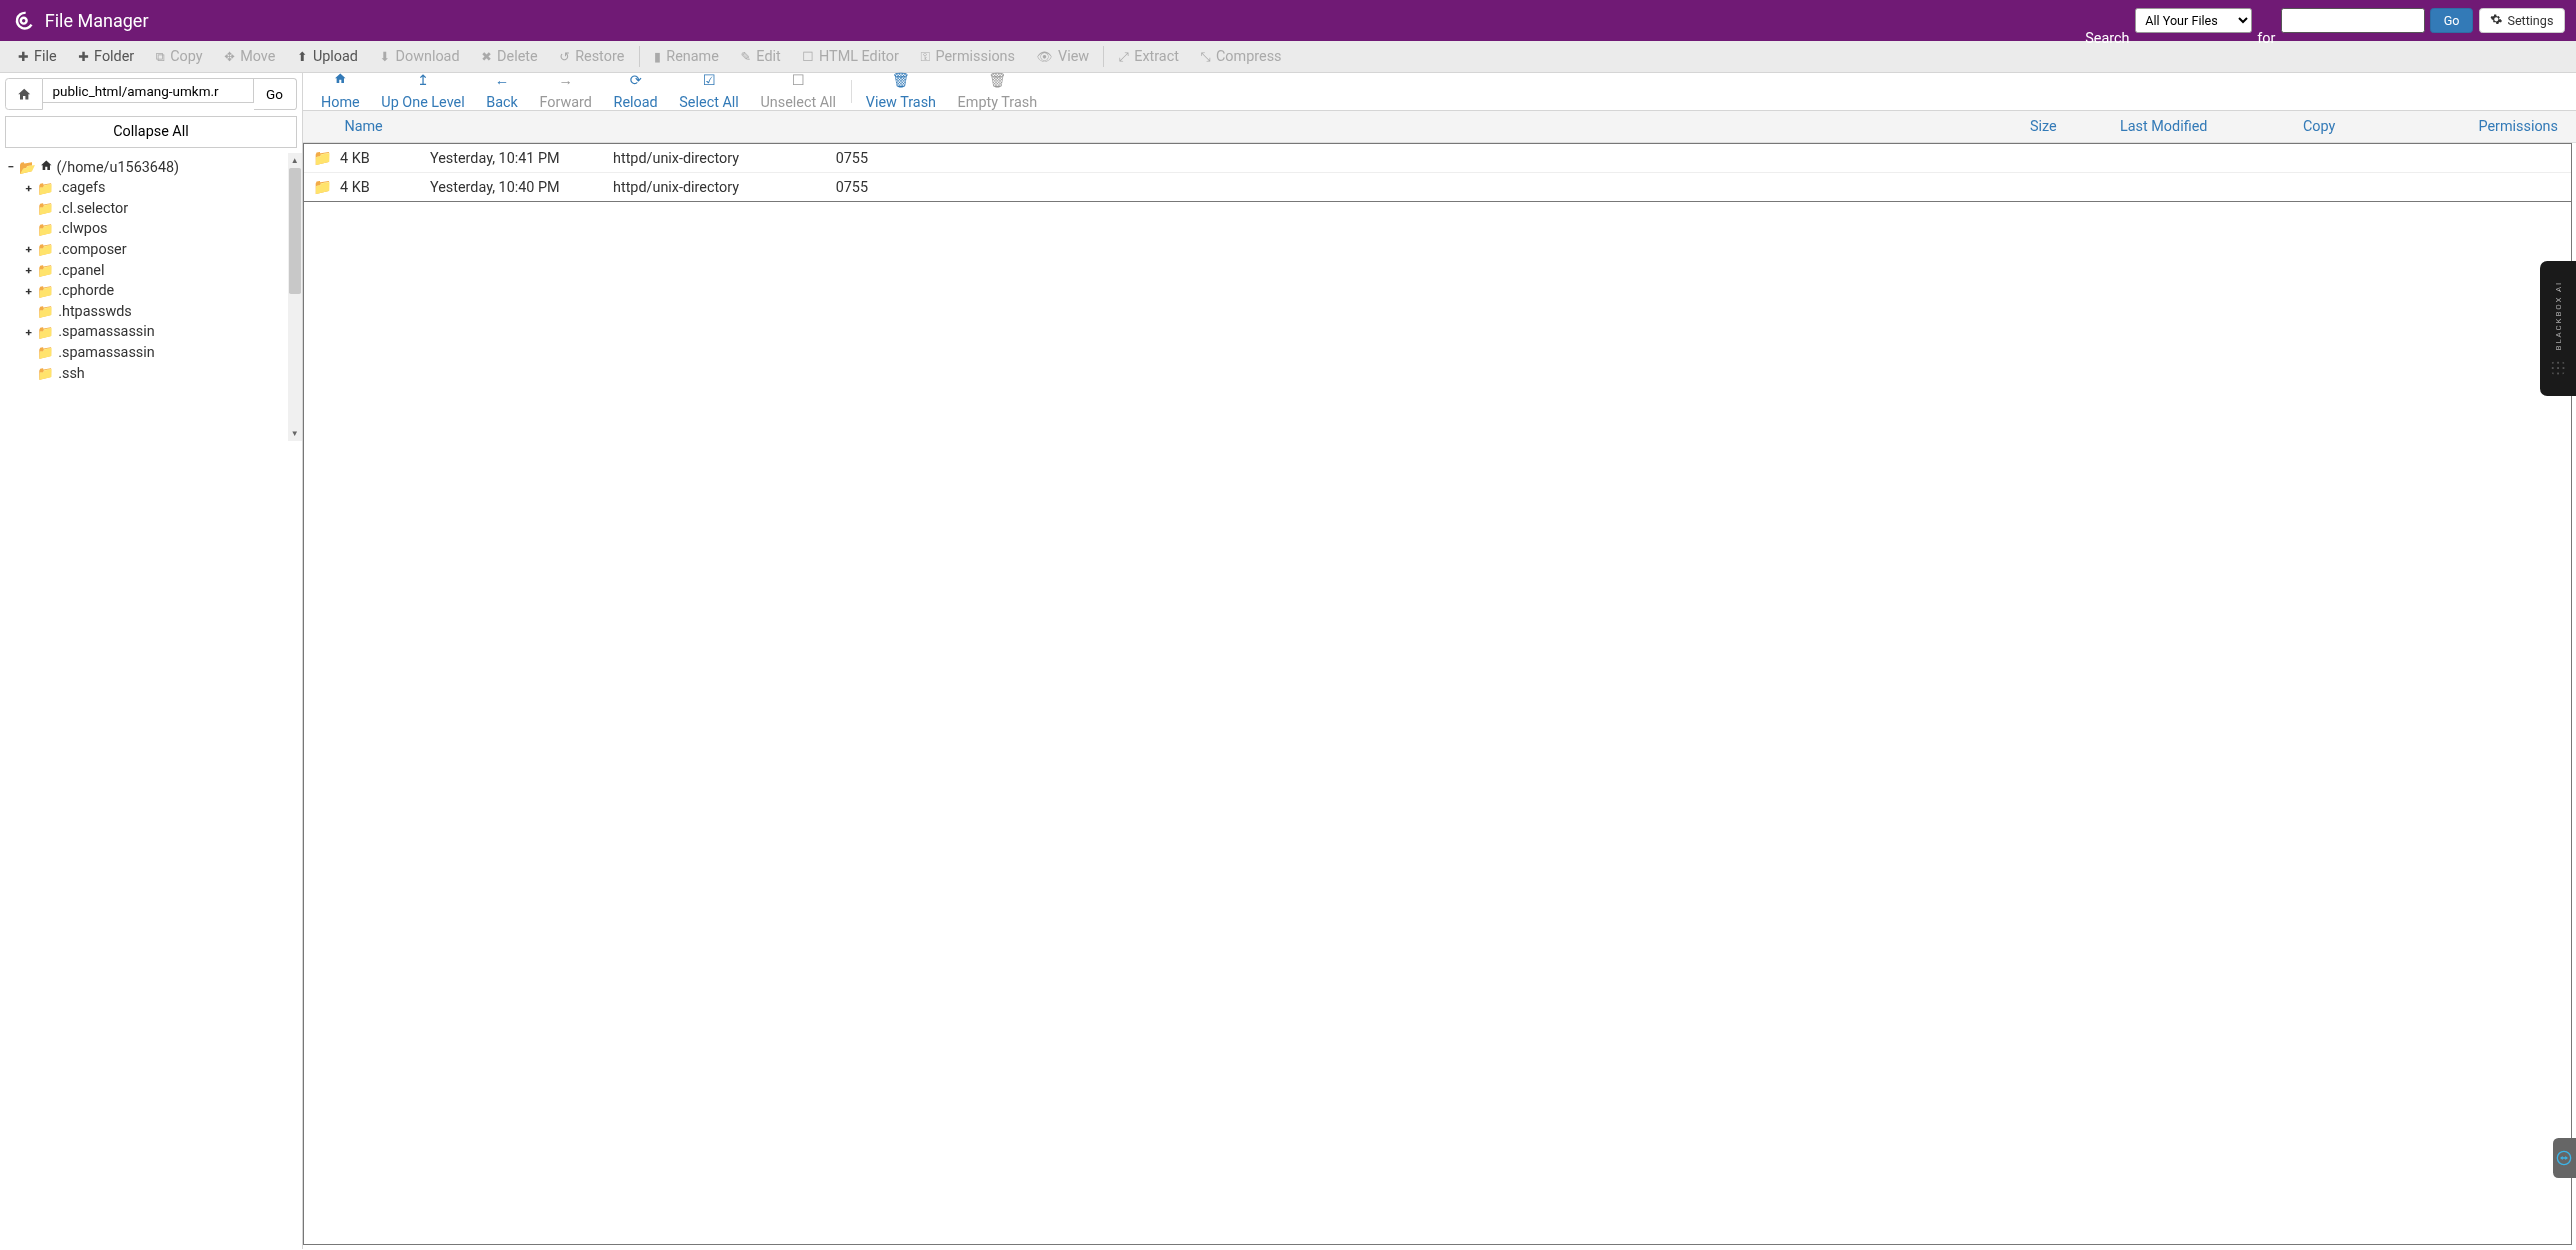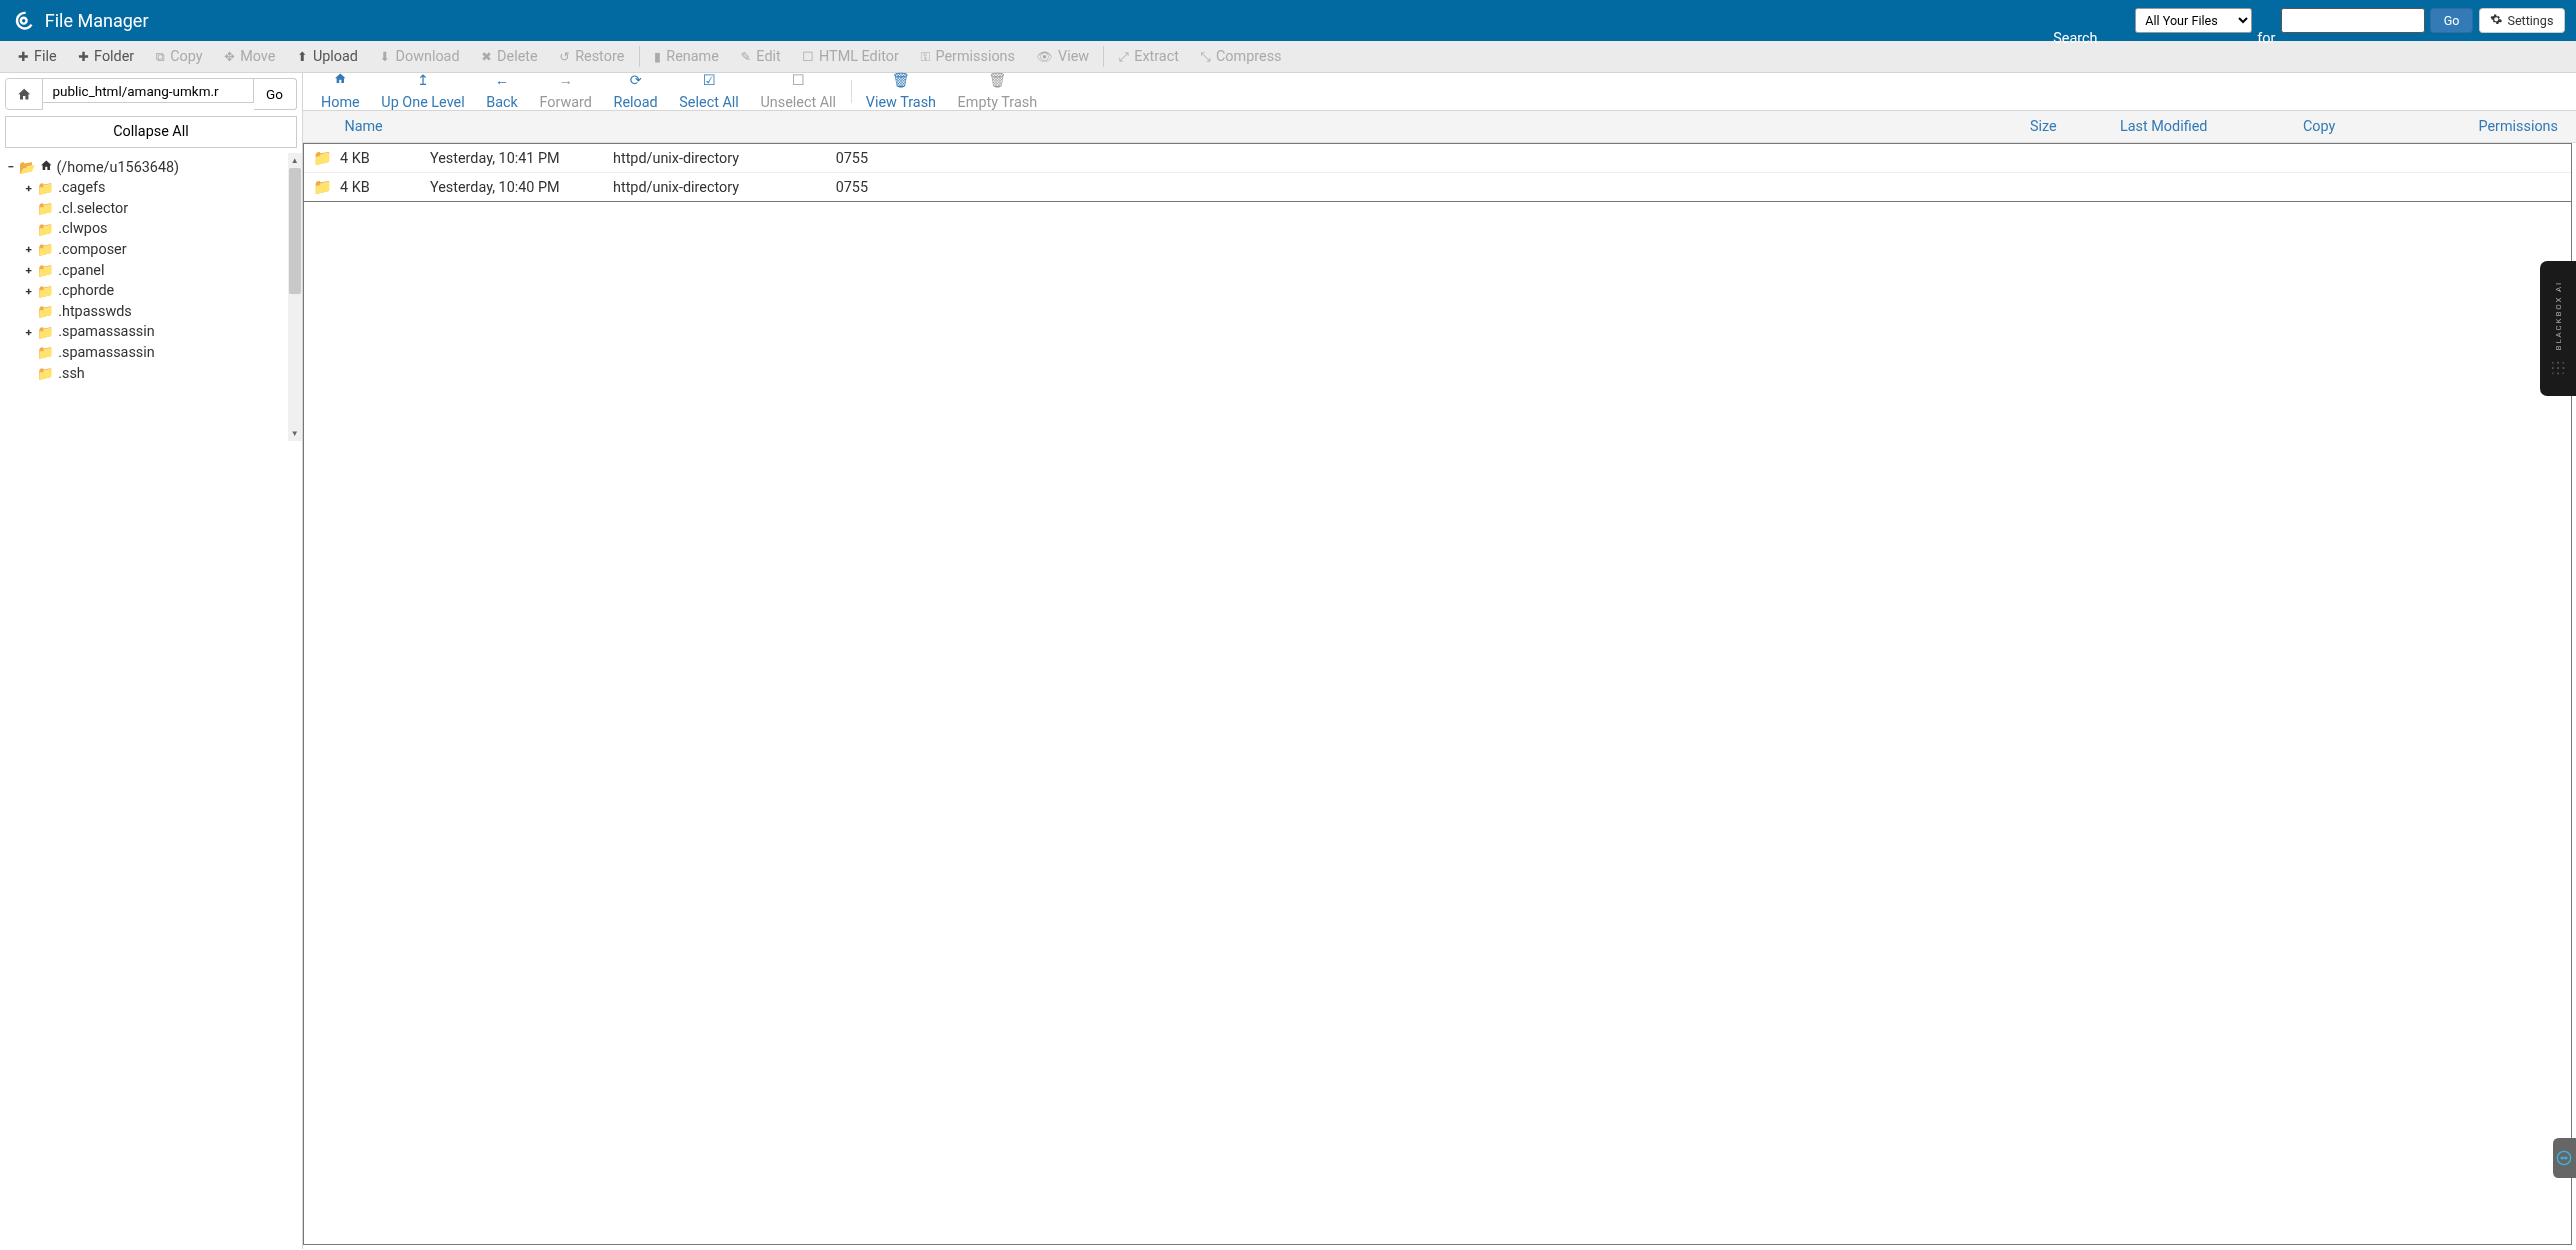--- a/index.html
+++ b/index.html
@@ -1,34 +1,34 @@
 <!DOCTYPE html>
 <html style="font-size:14.4px"><head>
 <meta charset="utf-8">
 <style>
 * { margin: 0; padding: 0; box-sizing: border-box; font-family: -apple-system, BlinkMacSystemFont, "Segoe UI", Roboto, sans-serif; }
 body { font-size: 12.6px; color: #333; background: #fff; overflow: hidden; }
 
 .header {
-  background: #0369a1;
+  background: #701a75;
   color: #fff;
   height: 41px;
   display: flex;
   align-items: center;
   padding: 0 10.8px;
   justify-content: space-between;
 }
 .header-left { display: flex; align-items: center; gap: 9px; }
 .logo-icon { width: 25px; height: 25px; display: flex; align-items: center; justify-content: center; }
 .header-title { font-size: 18px; font-weight: 400; }
 .header-right { display: flex; align-items: center; gap: 5.4px; }
 .header-right label { font-size: 14.4px; margin-top: 36px; }
 .header-select {
   height: 25px; padding: 1.8px 5.4px; font-size: 12.6px; border: 0.9px solid #999;
-  background: #fff; border-radius: 2.7px; min-width: 117px; margin-left: 32px;
+  background: #fff; border-radius: 2.7px; min-width: 117px;
 }
 .header-input {
   height: 25px; padding: 1.8px 7.2px; font-size: 12.6px; border: 0.9px solid #555;
   background: #fff; border-radius: 2.7px; width: 144px;
 }
 .go-btn {
   height: 25px; padding: 0 12.6px; background: #337ab7; color: #fff;
   border: 0.9px solid #2e6da4; border-radius: 3.6px; cursor: pointer; font-size: 12.6px;
 }
 .settings-btn {

